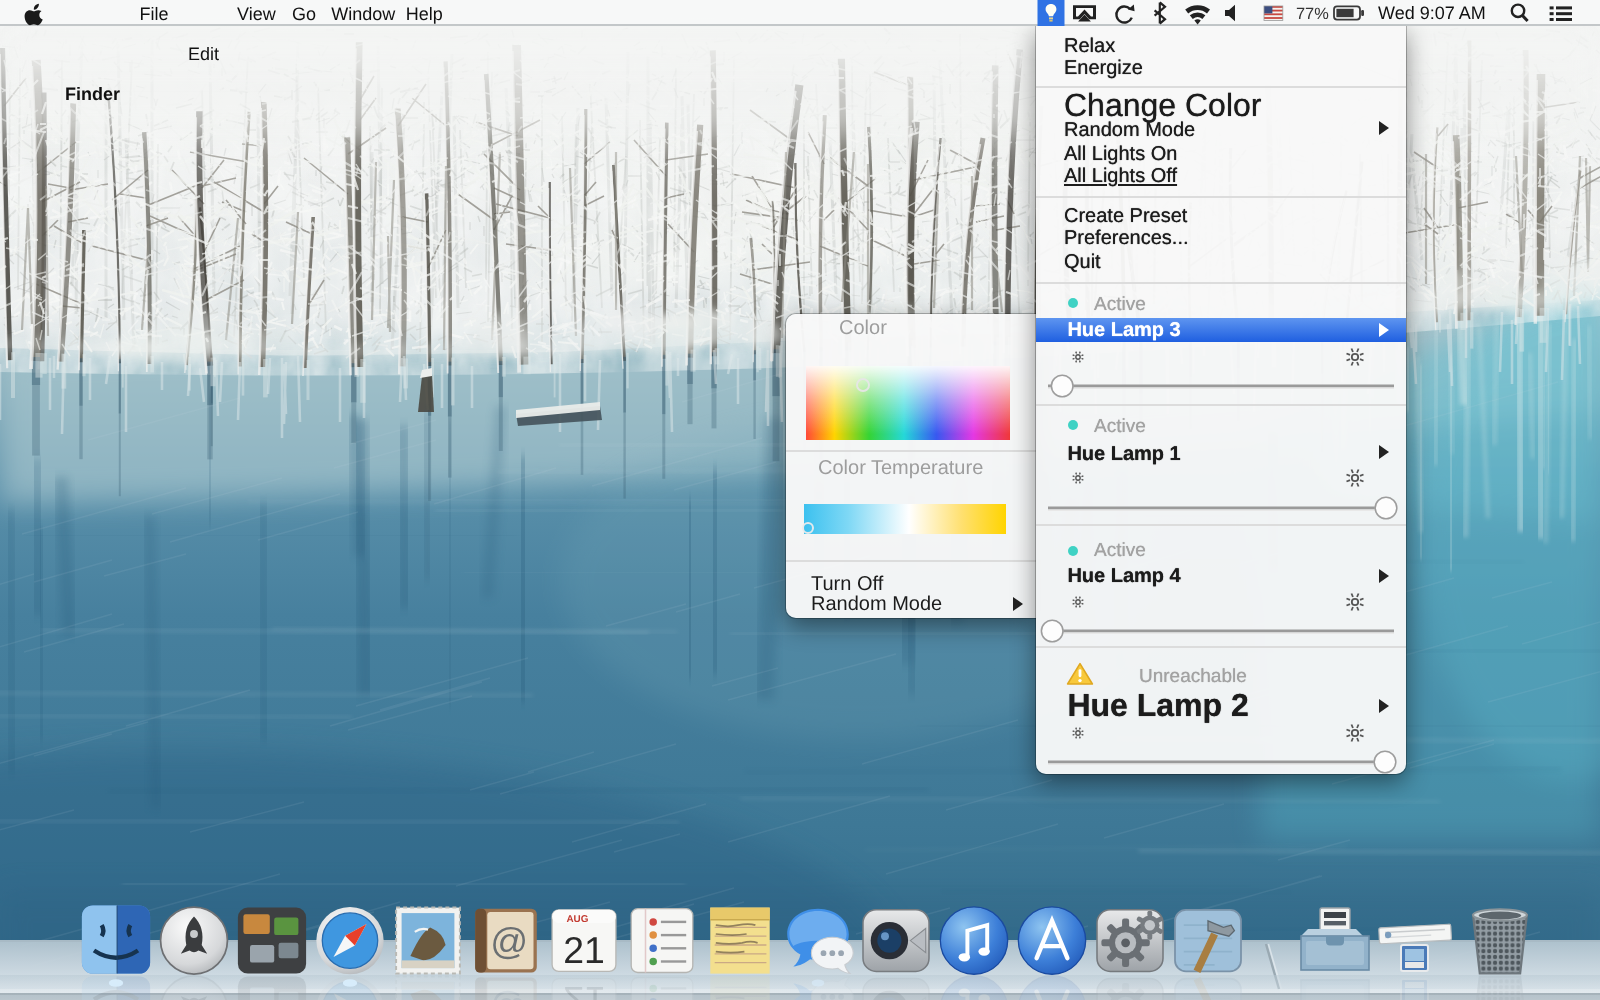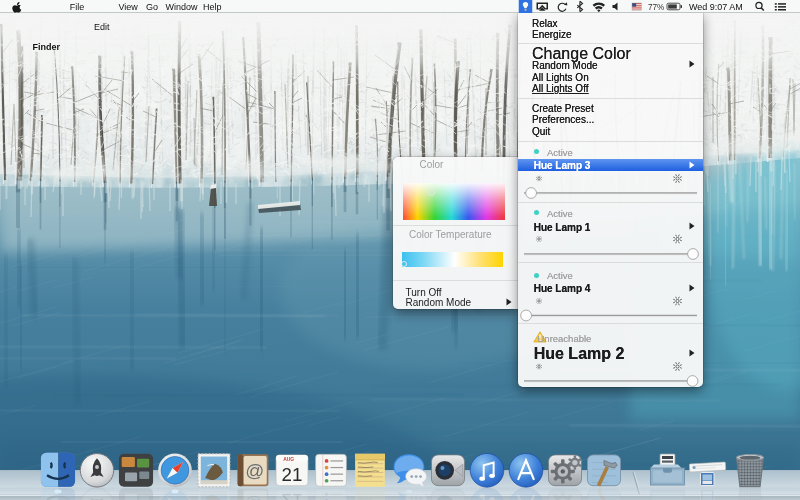--- a/index.html
+++ b/index.html
@@ -837,21 +837,21 @@
       <div style="position:absolute;left:16.2px;top:270.3px;height:12px;line-height:12px;font-size:10px;font-weight:700;color:#1c1c1c;white-space:nowrap;text-shadow:0 0 0.4px currentColor;">Hue Lamp 4</div>
       <svg width="6" height="8" viewBox="0 0 6 8" style="position:absolute;left:171.5px;top:271.0px">
         <path d="M0.5 0.5 L5.5 4 L0.5 7.5 Z" fill="#222"></path>
       </svg>
       <div style="position:absolute;left:0;top:310.0px;width:185px;height:1px;background:#dcdcdc;"></div>
       <svg width="14" height="12" viewBox="0 0 14 12" style="position:absolute;left:15.5px;top:318.3px">
         <path d="M7 0.8 L13.2 11 H0.8 Z" fill="#f8c93c" stroke="#e0a820" stroke-width="0.8" stroke-linejoin="round"></path>
         <rect x="6.3" y="3.6" width="1.4" height="4" rx="0.7" fill="#fff"></rect>
         <circle cx="7" cy="9.3" r="0.85" fill="#fff"></circle>
       </svg>
-      <div style="position:absolute;left:20px;top:319.6px;height:12px;line-height:12px;font-size:9.5px;color:#a2a2a2;white-space:nowrap;text-shadow:0 0 0.4px currentColor;">Unreachable</div>
+      <div style="position:absolute;left:52px;top:319.6px;height:12px;line-height:12px;font-size:9.5px;color:#a2a2a2;white-space:nowrap;text-shadow:0 0 0.4px currentColor;">Unreachable</div>
       <div style="position:absolute;left:16.2px;top:334.9px;height:12px;line-height:12px;font-size:16px;font-weight:700;color:#1c1c1c;white-space:nowrap;text-shadow:0 0 0.4px currentColor;">Hue Lamp 2</div>
       <svg width="6" height="8" viewBox="0 0 6 8" style="position:absolute;left:171.5px;top:335.6px">
         <path d="M0.5 0.5 L5.5 4 L0.5 7.5 Z" fill="#222"></path>
       </svg>
     </div>
     <div style="position:absolute;left:0;top:0;width:800px;height:13px;background:rgba(247,248,248,0.92);border-bottom:1px solid rgba(130,140,145,0.45);font-family:'Liberation Sans',sans-serif;">
       <svg width="11" height="12" style="position:absolute;left:11px;top:1px" viewBox="0 0 11 12">
         <path d="M7.8 2.9 c0.7 -0.8 0.7 -1.8 0.6 -2 c-0.7 0 -1.5 0.5 -1.9 1 c-0.4 0.5 -0.7 1.3 -0.55 2 c0.75 0.1 1.4 -0.4 1.85 -1 Z" fill="#1a1a1a"></path>
         <path d="M8.1 4.1 c-1 0 -1.6 0.55 -2.1 0.55 c-0.55 0 -1.25 -0.52 -2.1 -0.52 c-1.3 0 -2.6 1.1 -2.6 3.1 c0 2.1 1.6 4.4 2.7 4.4 c0.55 0 1.15 -0.5 1.95 -0.5 c0.8 0 1.3 0.48 1.95 0.48 c1.1 0 2.2 -2 2.45 -2.8 c-1.1 -0.4 -1.7 -1.3 -1.7 -2.3 c0 -0.9 0.5 -1.6 1.1 -2 c-0.5 -0.3 -1.2 -0.41 -1.65 -0.41 Z" fill="#1a1a1a"></path>
       </svg>

